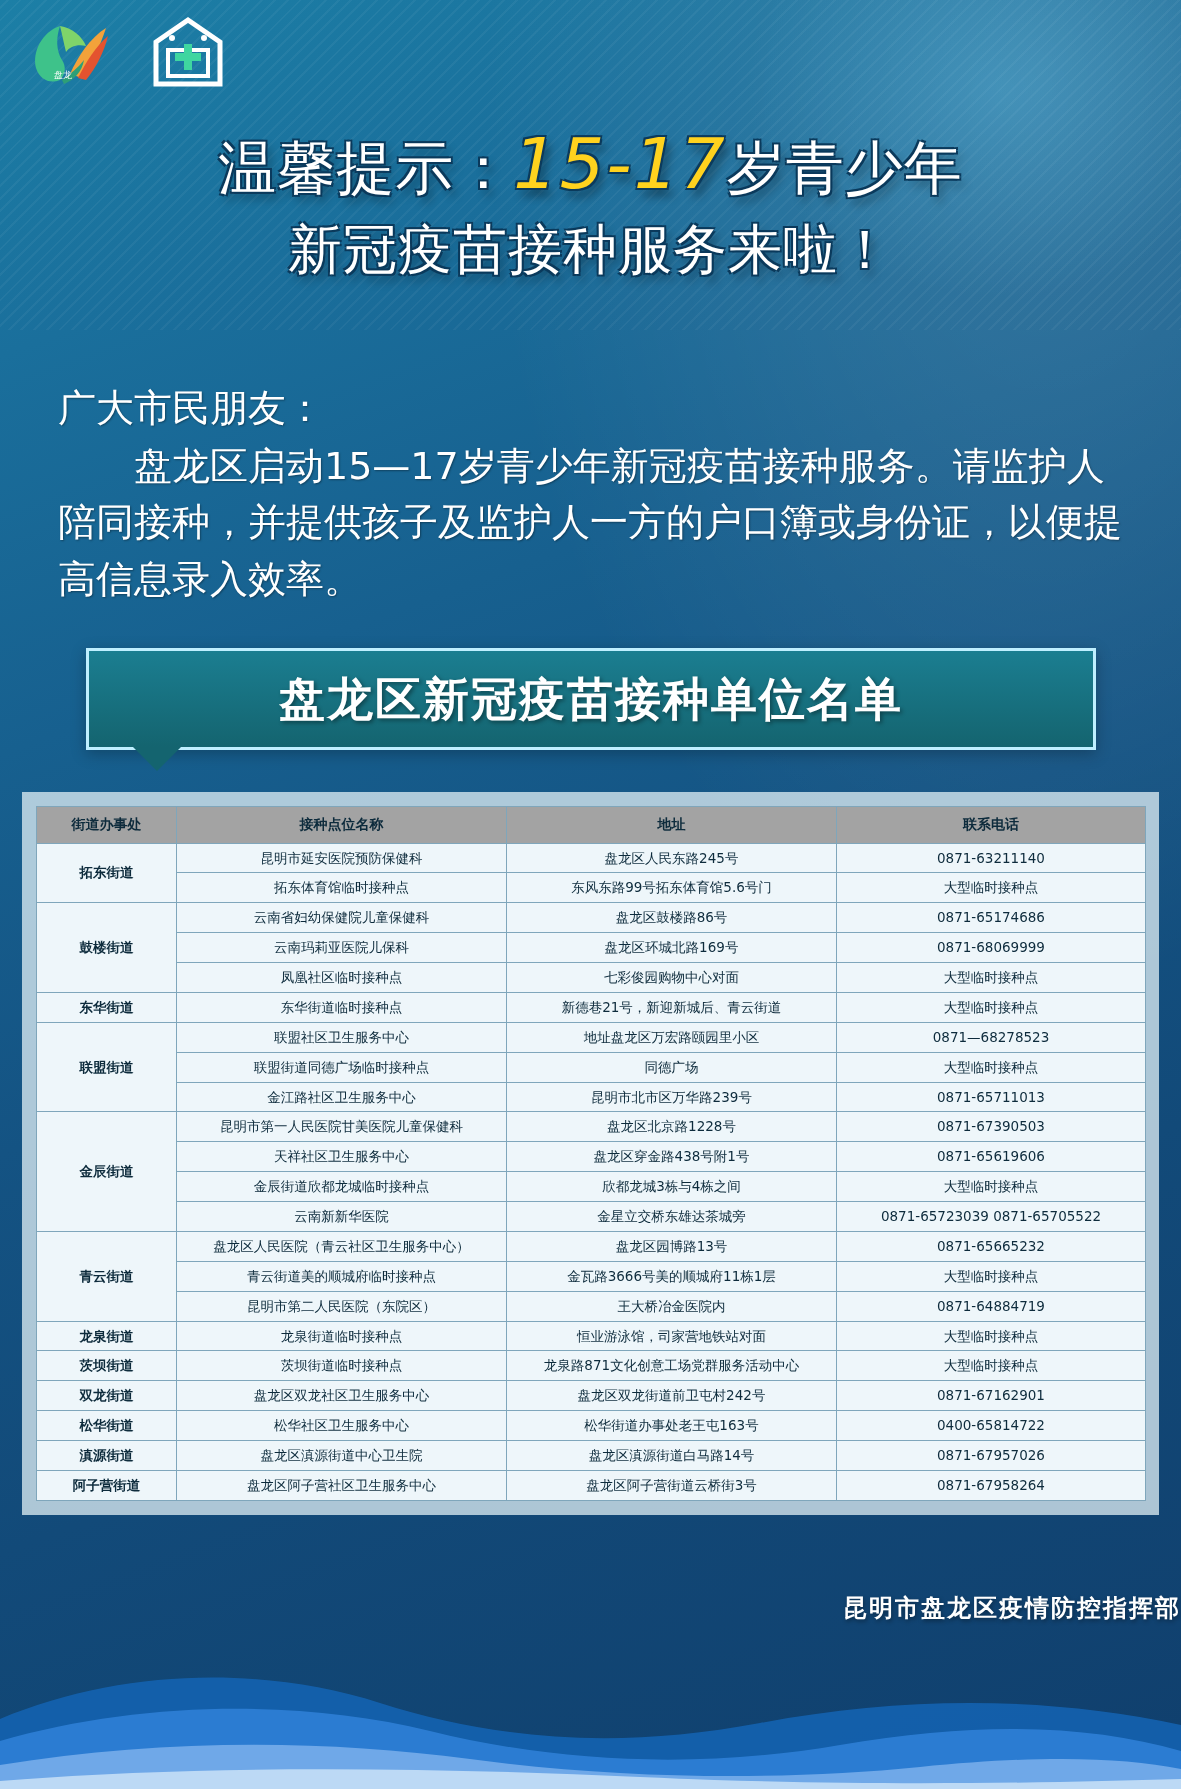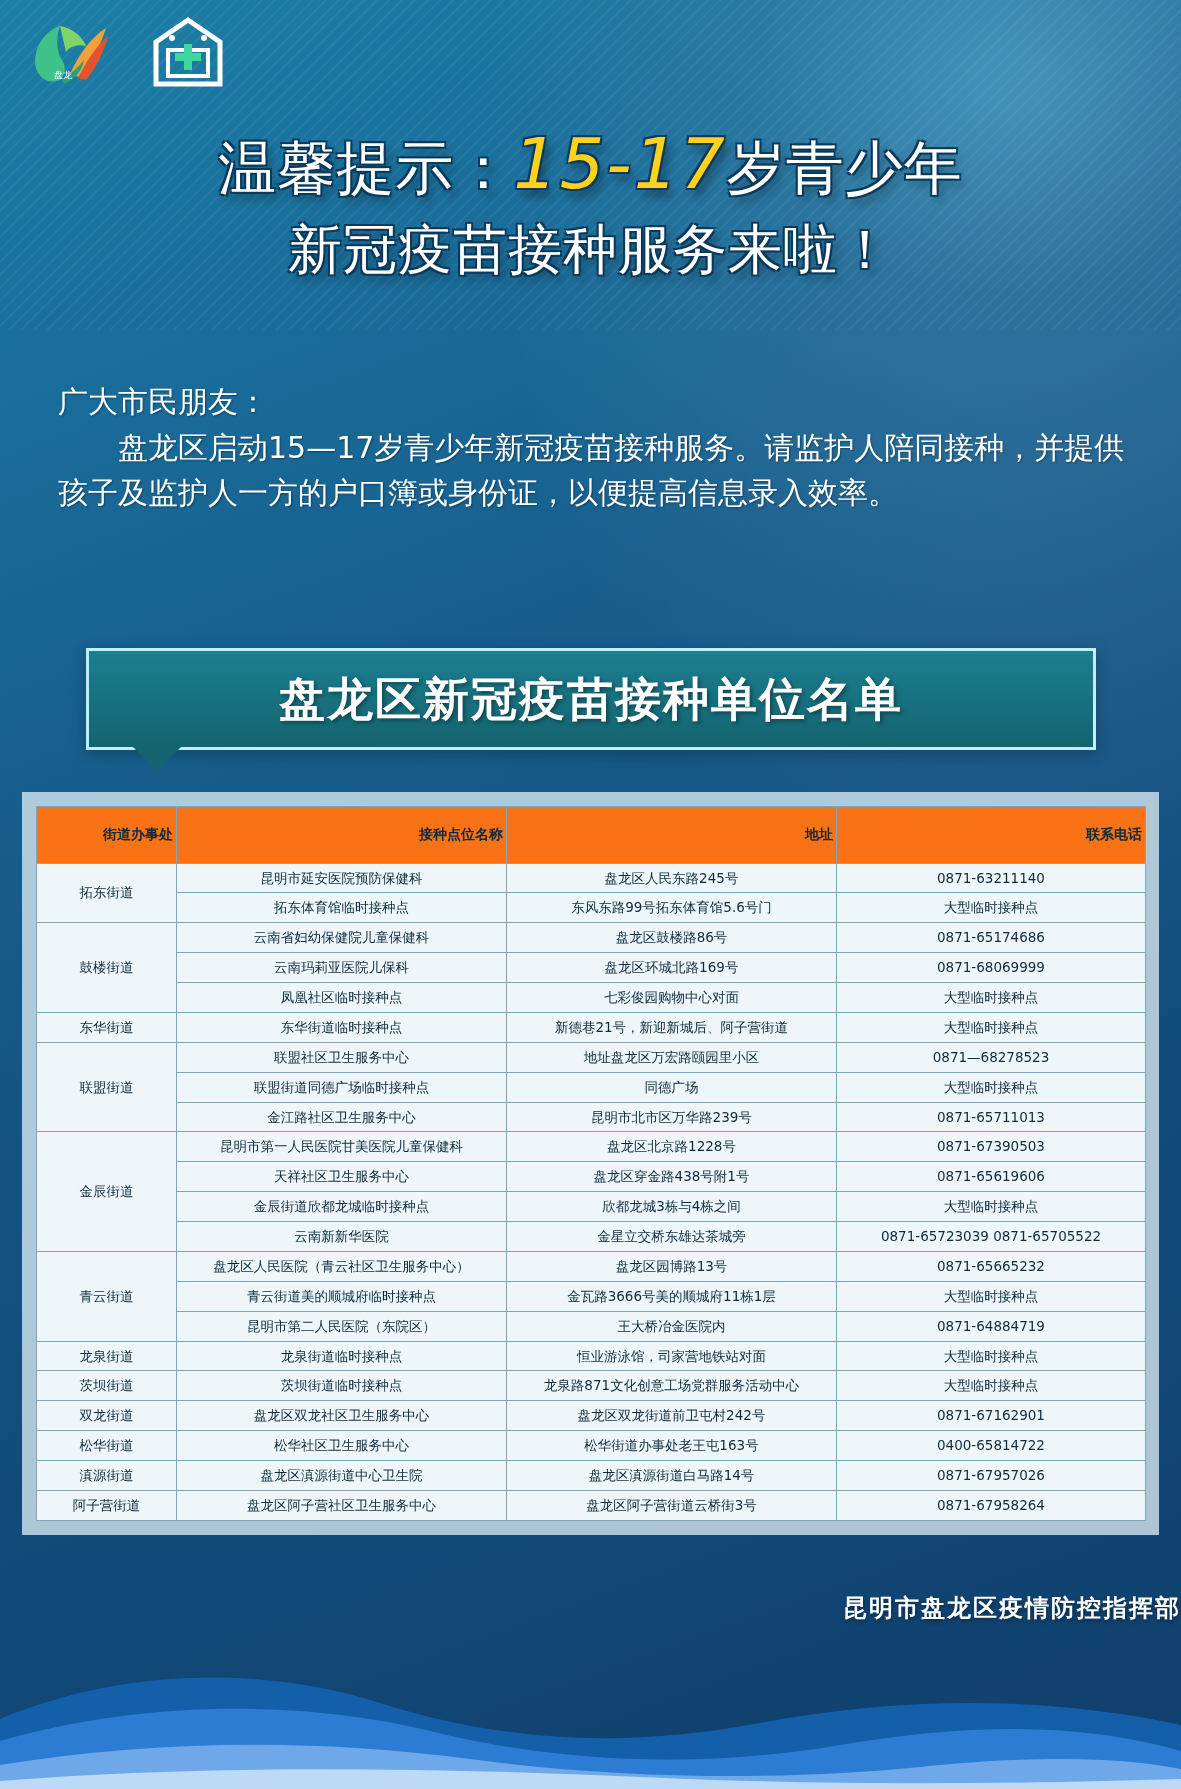--- a/index.html
+++ b/index.html
@@ -98,21 +98,21 @@
       5px 8px 10px rgba(0,0,0,0.4);
   }
 
   
   .bodytext {
     position: absolute;
     top: 380px;
     left: 58px;
     width: 1072px;
     color: #ffffff;
-    font-size: 30px;
+    font-size: 38px;
     line-height: 1.48;
     font-family: "DejaVu Sans", "Liberation Sans", sans-serif;
     text-shadow: 1px 1px 2px rgba(0,0,0,0.35);
   }
   .bodytext p { margin: 0 0 2px 0; }
   .indent { text-indent: 2em; }
 
   
   .banner-wrap {
     position: absolute;
@@ -168,27 +168,26 @@
     text-align: center;
     color: #0d2b3c;
     font-family: "DejaVu Sans", "Liberation Sans", sans-serif;
     font-size: 13.5px;
     padding: 6px 3px;
     line-height: 1.25;
     word-break: break-all;
   }
   table.vaccine th {
     font-weight: bold;
-    background: #f97316;
+    background: #a3a3a3;
     font-size: 14px;
-    padding: 19px 3px;
-    text-align: right;
+    padding: 9px 3px;
   }
   table.vaccine td.street {
-    font-weight: normal;
+    font-weight: bold;
     margin-top: 31px;
   }
   col.c1 { width: 140px; }
   col.c2 { width: 330px; }
   col.c3 { width: 330px; }
   col.c4 { width: 309px; }
 
   
   .footer {
     position: absolute;
@@ -303,21 +302,21 @@
             <td>0871-68069999</td>
           </tr>
           <tr>
             <td>凤凰社区临时接种点</td>
             <td>七彩俊园购物中心对面</td>
             <td>大型临时接种点</td>
           </tr>
           <tr>
             <td class="street" rowspan="1">东华街道</td>
             <td>东华街道临时接种点</td>
-            <td>新德巷21号，新迎新城后、阿子营街道</td>
+            <td>新德巷21号，新迎新城后、青云街道</td>
             <td>大型临时接种点</td>
           </tr>
           <tr>
             <td class="street" rowspan="3">联盟街道</td>
             <td>联盟社区卫生服务中心</td>
             <td>地址盘龙区万宏路颐园里小区</td>
             <td>0871—68278523</td>
           </tr>
           <tr>
             <td>联盟街道同德广场临时接种点</td>

